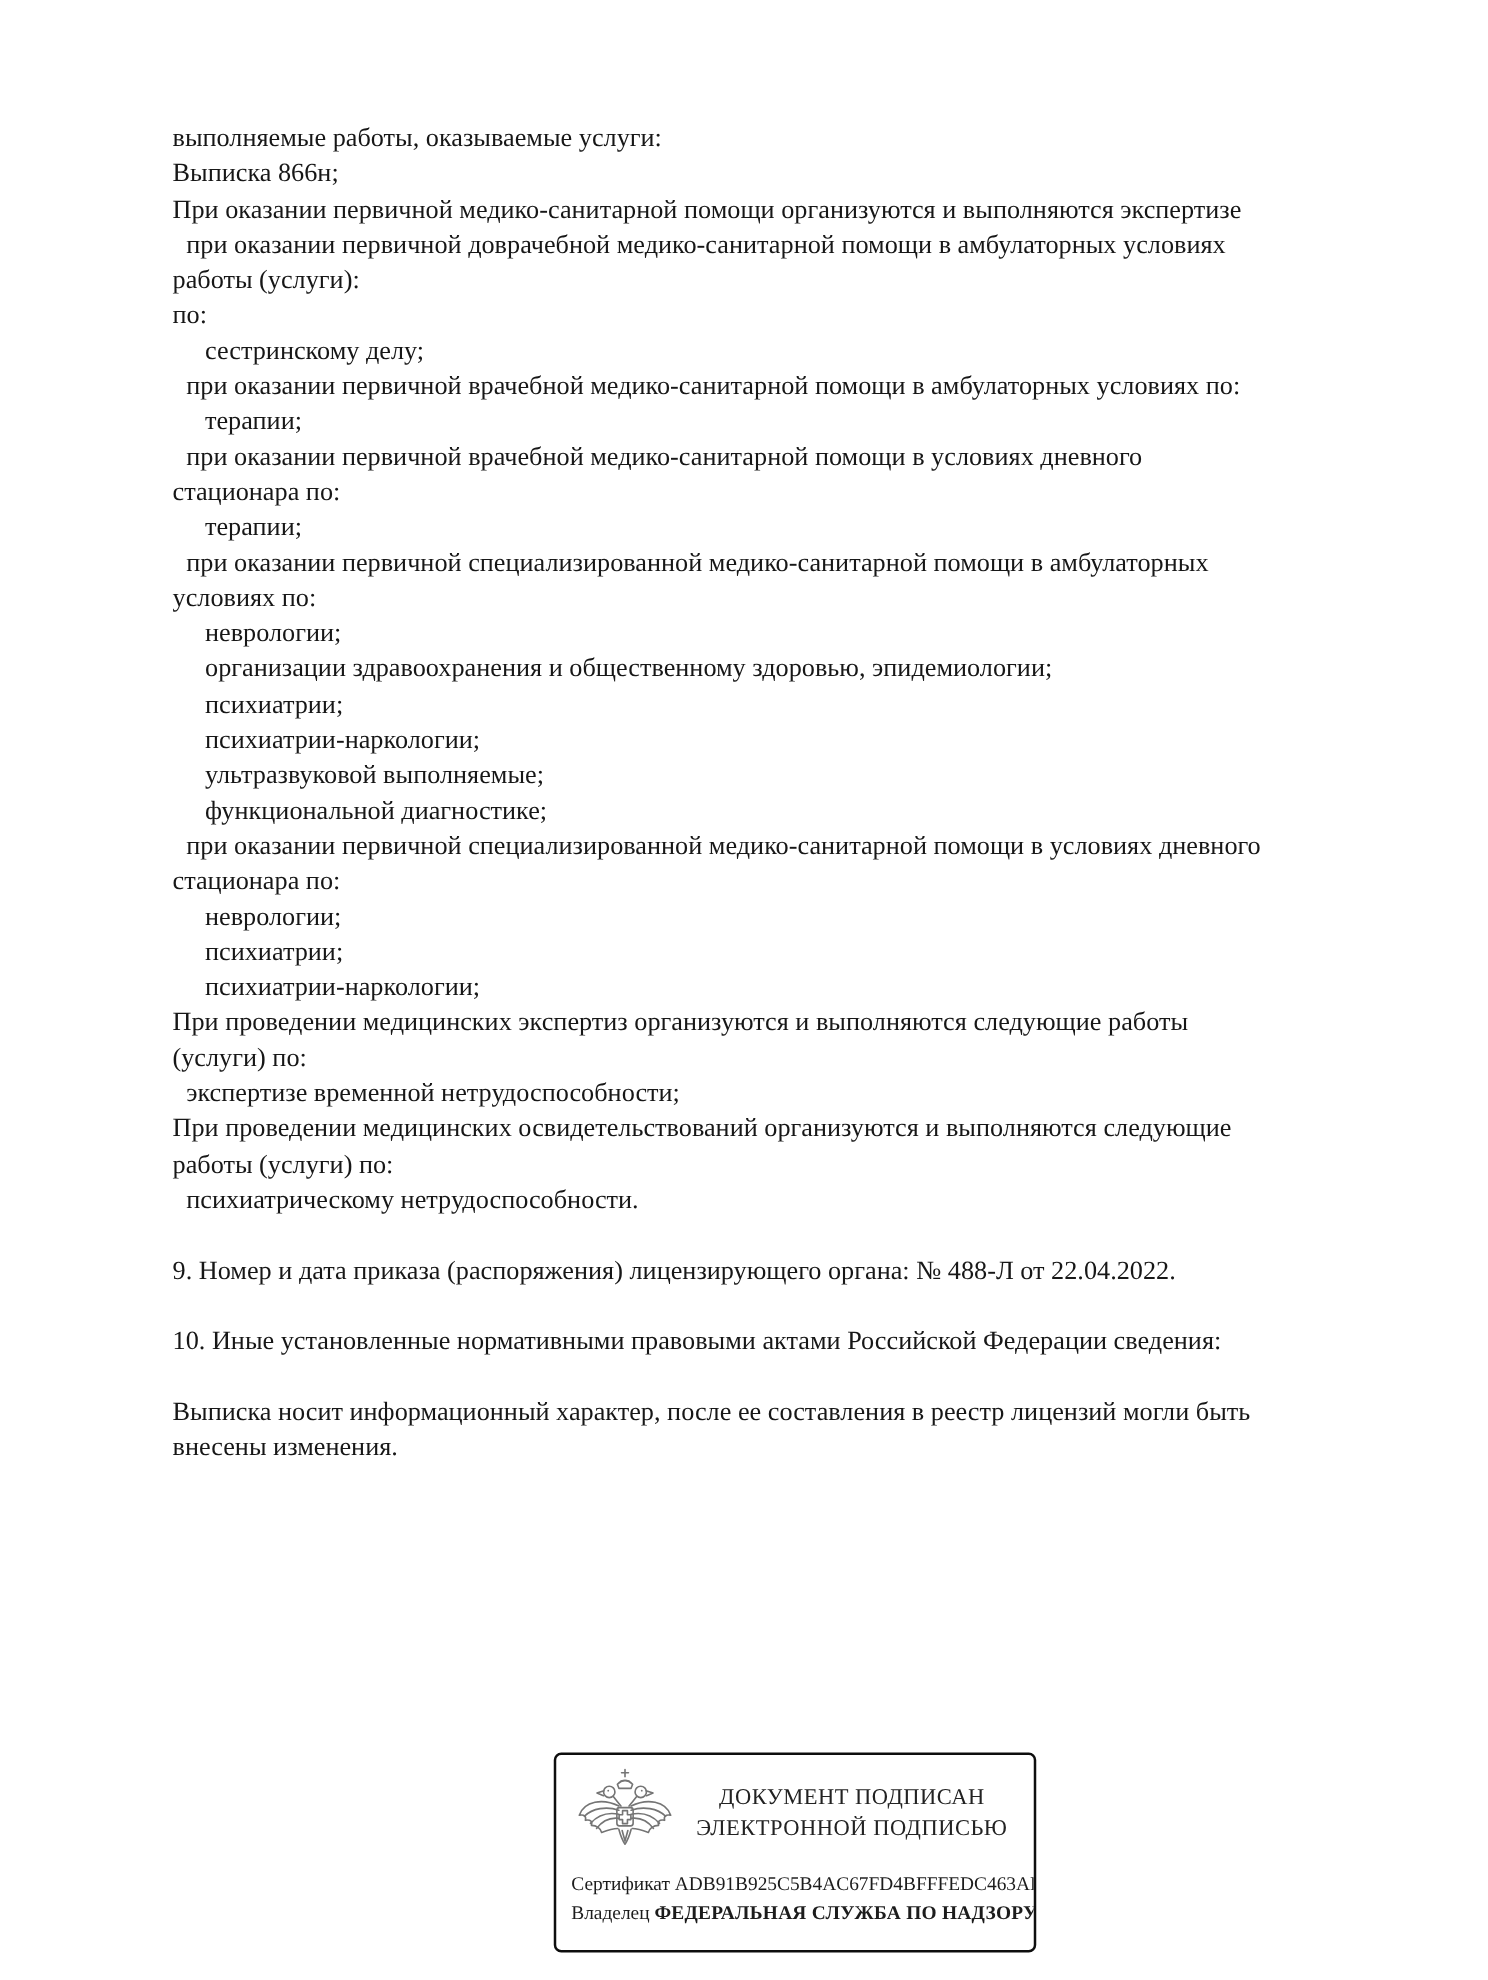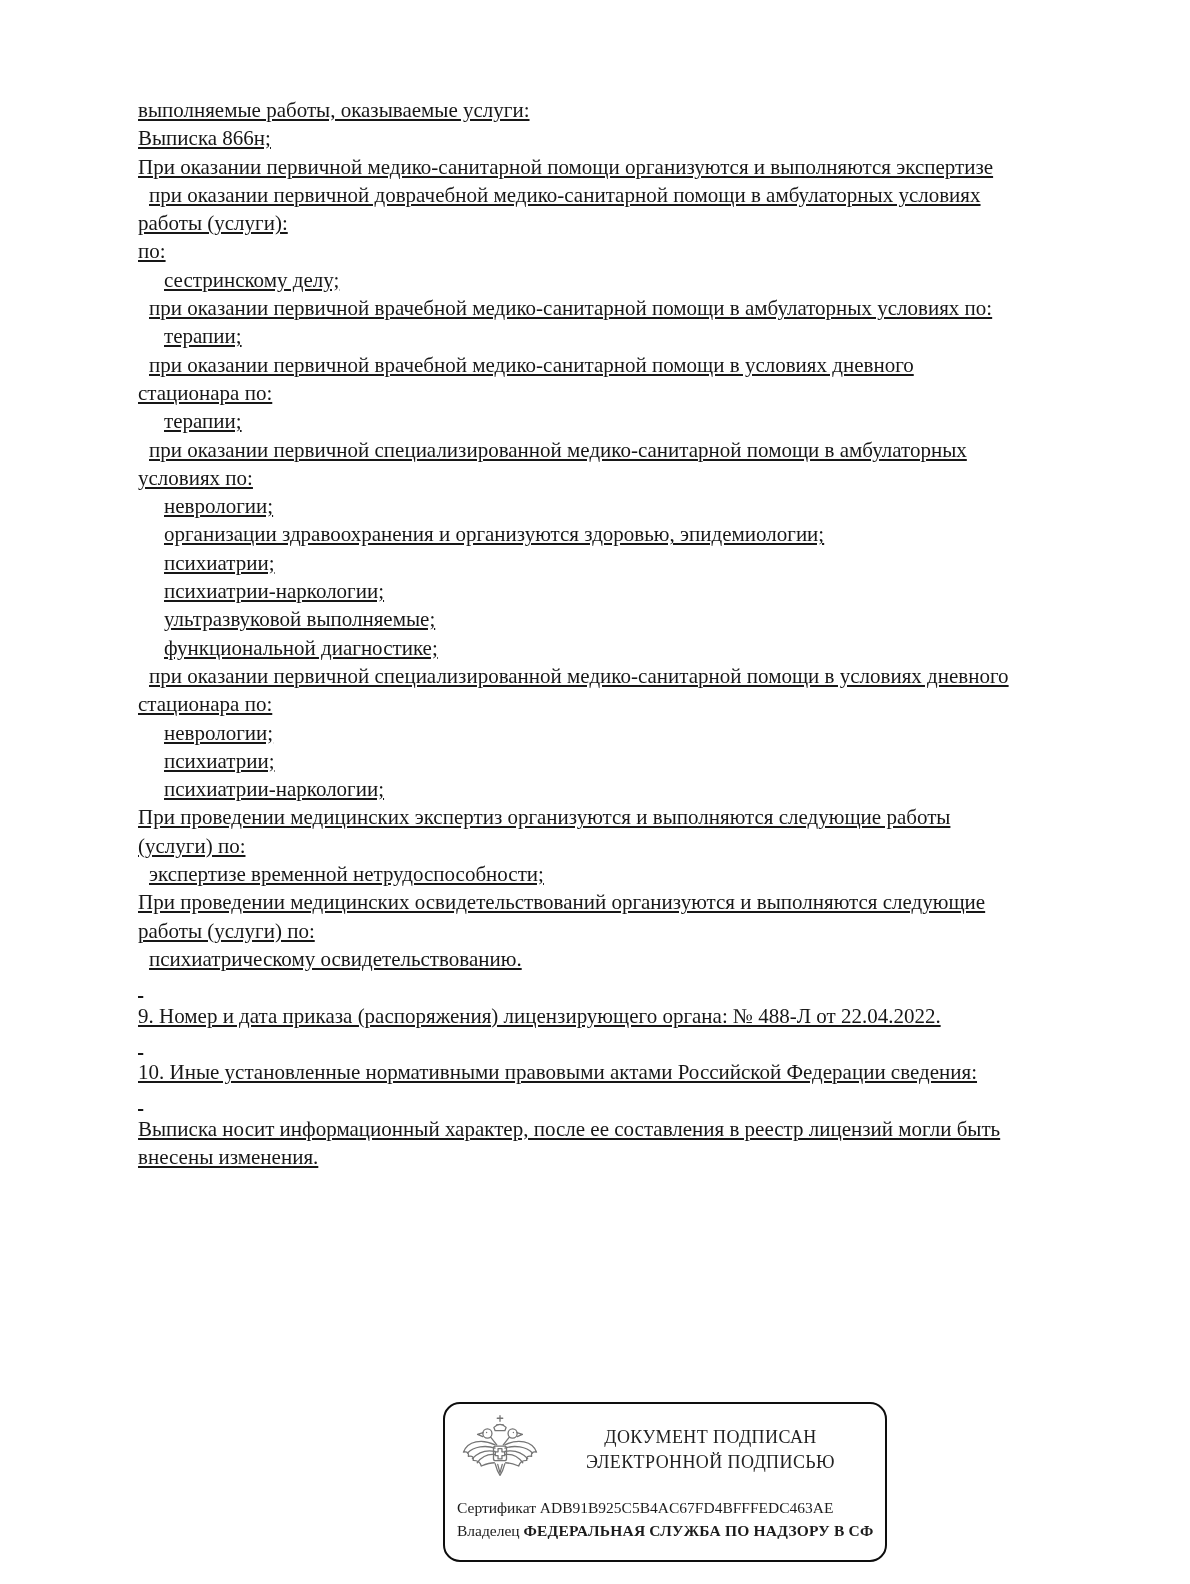--- a/index.html
+++ b/index.html
@@ -12,33 +12,32 @@
     overflow: hidden;
   }
   
   .doc-text {
     position: absolute;
     left: 138px; top: 96px;
     width: 1005px;
     font-size: 21px;
     line-height: 28.3px;
     color: #171717;
-    text-decoration: underline;
   }
   .line { min-height: 28.3px; white-space: nowrap; }
   .line.indent-1 { padding-left: 11px; }
   .line.indent-2 { padding-left: 26px; }
 
   
   .stamp {
     position: absolute;
     left: 443px; top: 1402px;
-    width: 444px; height: 160px;
+    width: 386px; height: 160px;
     border: 2.5px solid #0e0e0e;
-    border-radius: 17px;
+    border-radius: 6px;
     box-sizing: border-box;
     background: #ffffff;
     overflow: hidden;
   }
   .stamp-top {
     display: flex;
     align-items: flex-start;
     padding: 10px 6px 0 13px;
     height: 78px;
   }
@@ -75,36 +74,36 @@
     <div class="line indent-0">по:</div>
     <div class="line indent-2">сестринскому делу;</div>
     <div class="line indent-1">при оказании первичной врачебной медико-санитарной помощи в амбулаторных условиях по:</div>
     <div class="line indent-2">терапии;</div>
     <div class="line indent-1">при оказании первичной врачебной медико-санитарной помощи в условиях дневного</div>
     <div class="line indent-0">стационара по:</div>
     <div class="line indent-2">терапии;</div>
     <div class="line indent-1">при оказании первичной специализированной медико-санитарной помощи в амбулаторных</div>
     <div class="line indent-0">условиях по:</div>
     <div class="line indent-2">неврологии;</div>
-    <div class="line indent-2">организации здравоохранения и организуются здоровью, эпидемиологии;</div>
+    <div class="line indent-2">организации здравоохранения и общественному здоровью, эпидемиологии;</div>
     <div class="line indent-2">психиатрии;</div>
     <div class="line indent-2">психиатрии-наркологии;</div>
     <div class="line indent-2">ультразвуковой выполняемые;</div>
     <div class="line indent-2">функциональной диагностике;</div>
     <div class="line indent-1">при оказании первичной специализированной медико-санитарной помощи в условиях дневного</div>
     <div class="line indent-0">стационара по:</div>
     <div class="line indent-2">неврологии;</div>
     <div class="line indent-2">психиатрии;</div>
     <div class="line indent-2">психиатрии-наркологии;</div>
     <div class="line indent-0">При проведении медицинских экспертиз организуются и выполняются следующие работы</div>
     <div class="line indent-0">(услуги) по:</div>
     <div class="line indent-1">экспертизе временной нетрудоспособности;</div>
     <div class="line indent-0">При проведении медицинских освидетельствований организуются и выполняются следующие</div>
     <div class="line indent-0">работы (услуги) по:</div>
-    <div class="line indent-1">психиатрическому освидетельствованию.</div>
+    <div class="line indent-1">психиатрическому нетрудоспособности.</div>
     <div class="line indent-0">&nbsp;</div>
     <div class="line indent-0">9. Номер и дата приказа (распоряжения) лицензирующего органа: № 488-Л от 22.04.2022.</div>
     <div class="line indent-0">&nbsp;</div>
     <div class="line indent-0">10. Иные установленные нормативными правовыми актами Российской Федерации сведения:</div>
     <div class="line indent-0">&nbsp;</div>
     <div class="line indent-0">Выписка носит информационный характер, после ее составления в реестр лицензий могли быть</div>
     <div class="line indent-0">внесены изменения.</div>
   </div>
 
 <div class="stamp">

